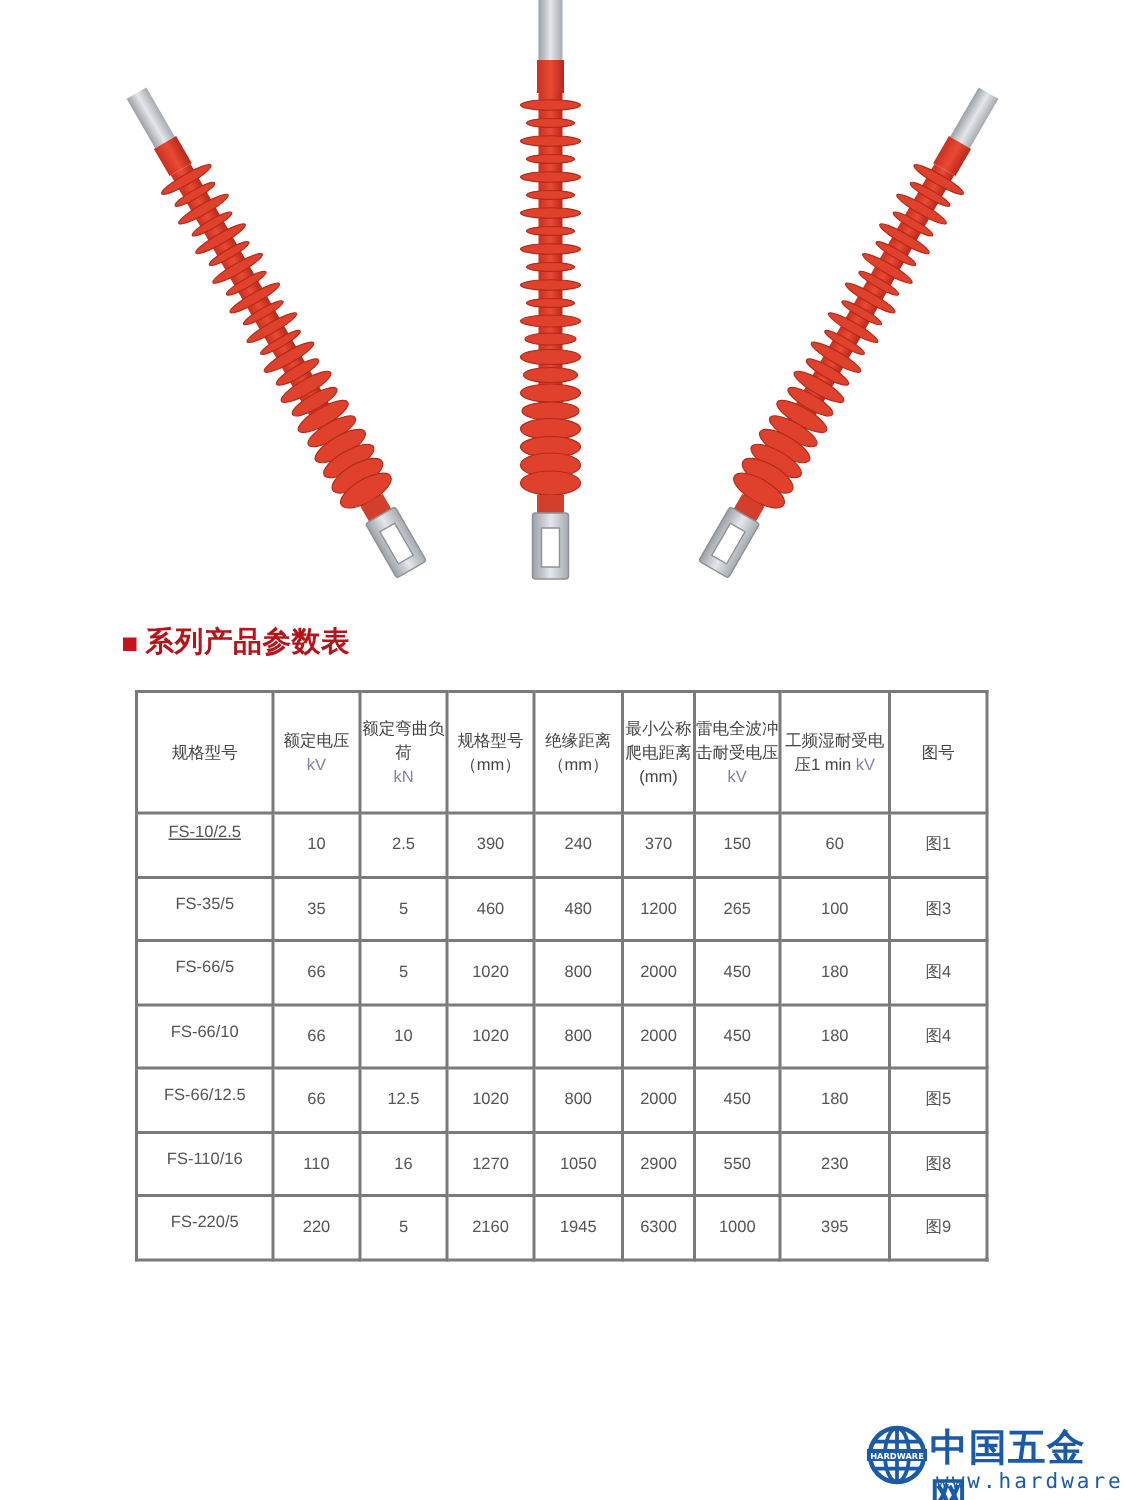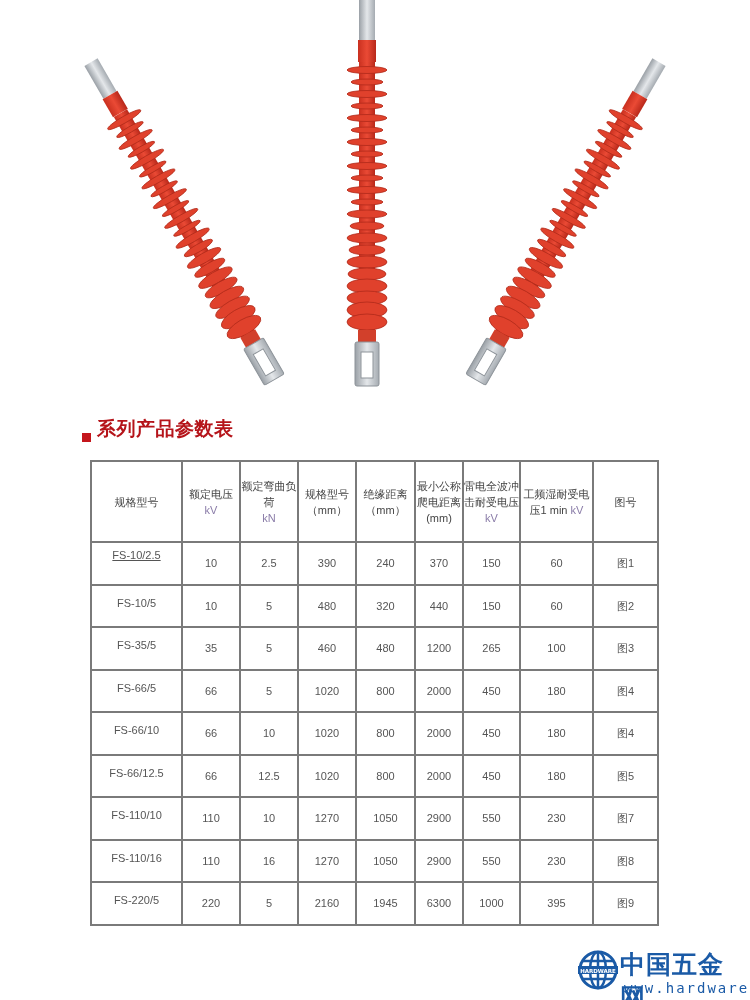--- a/index.html
+++ b/index.html
@@ -1,18 +1,18 @@
 <!DOCTYPE html>
 <html><head>
 <meta charset="utf-8">
 <style>
   html, body { margin:0; padding:0; background:#ffffff; }
   body { width:750px; height:1000px; position:relative; overflow:hidden; font-family:"DejaVu Sans", sans-serif; }
   .photo { position:absolute; left:0; top:0; width:750px; height:400px; }
-  .section-title { position:absolute; left:82px; top:414px; height:28px; display:flex; align-items:flex-end; }
+  .section-title { position:absolute; left:82px; top:414px; height:28px; display:flex; align-items:center; }
   .section-title .sq { width:9px; height:9px; background:#c4161c; margin-right:6px; margin-top:2px; }
   .section-title .txt { font-family:"DejaVu Sans", sans-serif; font-size:19px; font-weight:bold; color:#b5141a; letter-spacing:0.5px; }
   table.spec { position:absolute; left:90px; top:460px; border-collapse:collapse; table-layout:fixed; }
   table.spec td { border:2px solid #7a7a7a; text-align:center; vertical-align:middle; color:#555555; font-family:"Liberation Sans", sans-serif; font-size:11px; padding:0; line-height:16px; }
   table.spec tr.hdr td { height:79px; color:#444; }
   table.spec tr.row td { height:40.5px; }
   table.spec td .unit { color:#8a7ca8; }
   table.spec td.model { vertical-align:middle; }
   table.spec tr.row td.model span { position:relative; top:-3px; }
   .tr-first td.model span { top:-8px !important;text-decoration:underline; }
@@ -114,31 +114,20 @@
         <td><span>10</span></td>
         <td><span>2.5</span></td>
         <td><span>390</span></td>
         <td><span>240</span></td>
         <td><span>370</span></td>
         <td><span>150</span></td>
         <td><span>60</span></td>
         <td><span>图1</span></td>
       </tr>
       <tr class="row">
-        <td class="model"><span>FS-10/5</span></td>
-        <td><span>10</span></td>
-        <td><span>5</span></td>
-        <td><span>480</span></td>
-        <td><span>320</span></td>
-        <td><span>440</span></td>
-        <td><span>150</span></td>
-        <td><span>60</span></td>
-        <td><span>图2</span></td>
-      </tr>
-      <tr class="row">
         <td class="model"><span>FS-35/5</span></td>
         <td><span>35</span></td>
         <td><span>5</span></td>
         <td><span>460</span></td>
         <td><span>480</span></td>
         <td><span>1200</span></td>
         <td><span>265</span></td>
         <td><span>100</span></td>
         <td><span>图3</span></td>
       </tr>
@@ -167,31 +156,20 @@
       <tr class="row">
         <td class="model"><span>FS-66/12.5</span></td>
         <td><span>66</span></td>
         <td><span>12.5</span></td>
         <td><span>1020</span></td>
         <td><span>800</span></td>
         <td><span>2000</span></td>
         <td><span>450</span></td>
         <td><span>180</span></td>
         <td><span>图5</span></td>
-      </tr>
-      <tr class="row">
-        <td class="model"><span>FS-110/10</span></td>
-        <td><span>110</span></td>
-        <td><span>10</span></td>
-        <td><span>1270</span></td>
-        <td><span>1050</span></td>
-        <td><span>2900</span></td>
-        <td><span>550</span></td>
-        <td><span>230</span></td>
-        <td><span>图7</span></td>
       </tr>
       <tr class="row">
         <td class="model"><span>FS-110/16</span></td>
         <td><span>110</span></td>
         <td><span>16</span></td>
         <td><span>1270</span></td>
         <td><span>1050</span></td>
         <td><span>2900</span></td>
         <td><span>550</span></td>
         <td><span>230</span></td>

